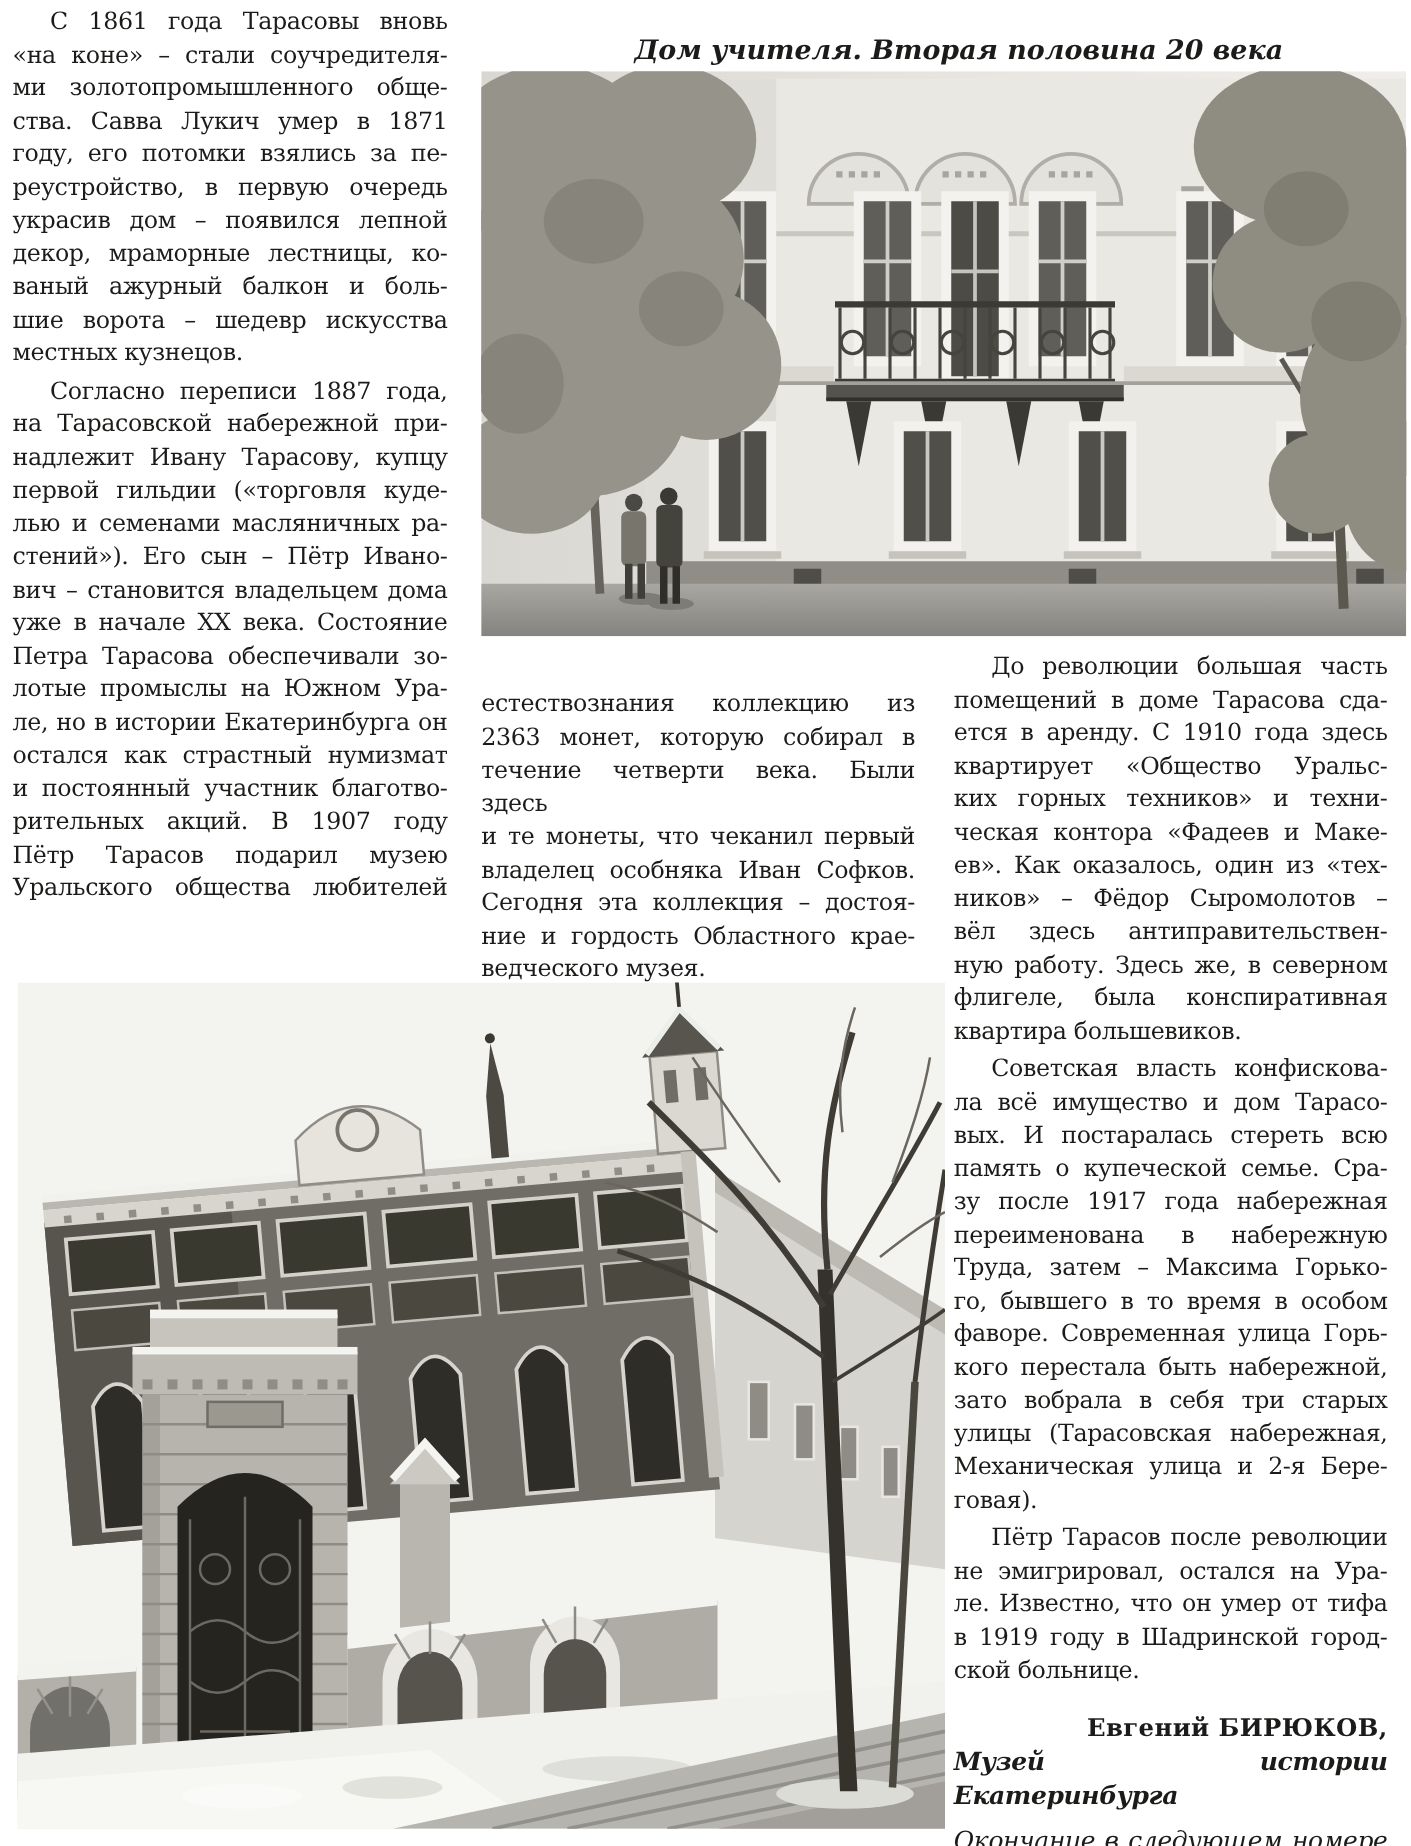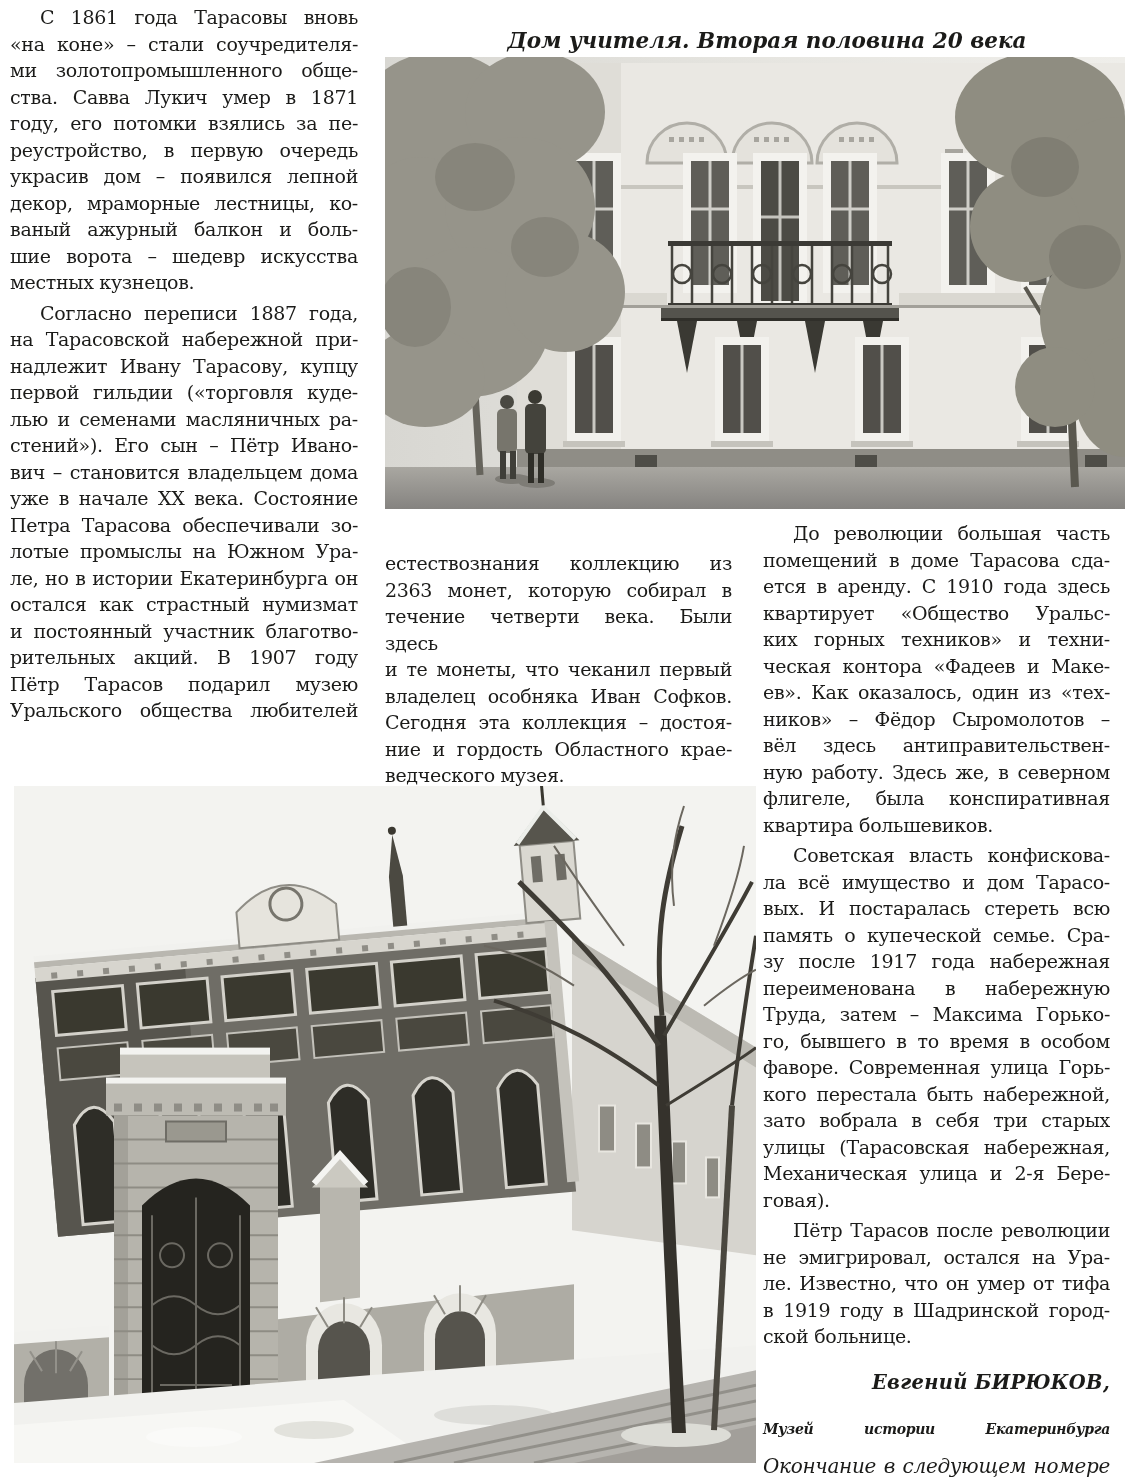--- a/index.html
+++ b/index.html
@@ -15,22 +15,22 @@
   .para.indent .line:first-child{text-indent:30px;}
   .para.flush .line:last-child{text-align-last:left;}
   .caption{position:absolute;left:385px;top:16px;width:740px;margin:12px;
            text-align:center;font-weight:bold;font-style:italic;font-size:21.5px;
            letter-spacing:0;}
   figure.photo{margin:0;padding:0;position:absolute;}
   .photo-top{left:385px;top:57px;width:740px;height:452px;}
   .photo-bottom{left:14px;top:786px;width:742px;height:677px;}
   figure.photo svg{display:block;width:100%;height:100%;}
   .byline{margin-top:20px;}
-  .byline-name{font-weight:bold;font-size:19.5px;text-align:right;letter-spacing:0.3px;font-style:italic;}
-  .byline-org{font-weight:bold;font-style:italic;font-size:14px;margin-top:20px;
+  .byline-name{font-weight:bold;font-size:19.5px;text-align:right;letter-spacing:0.3px;}
+  .byline-org{font-weight:bold;font-style:italic;font-size:20px;margin-top:0;
               text-align:justify;text-align-last:justify;}
   .footer-note{font-style:italic;font-size:20px;margin-top:10px;
                text-align:justify;text-align-last:justify;}
 </style>
 </head>
 <body>
 
 <main class="page">
 
   <section class="col left-col">

